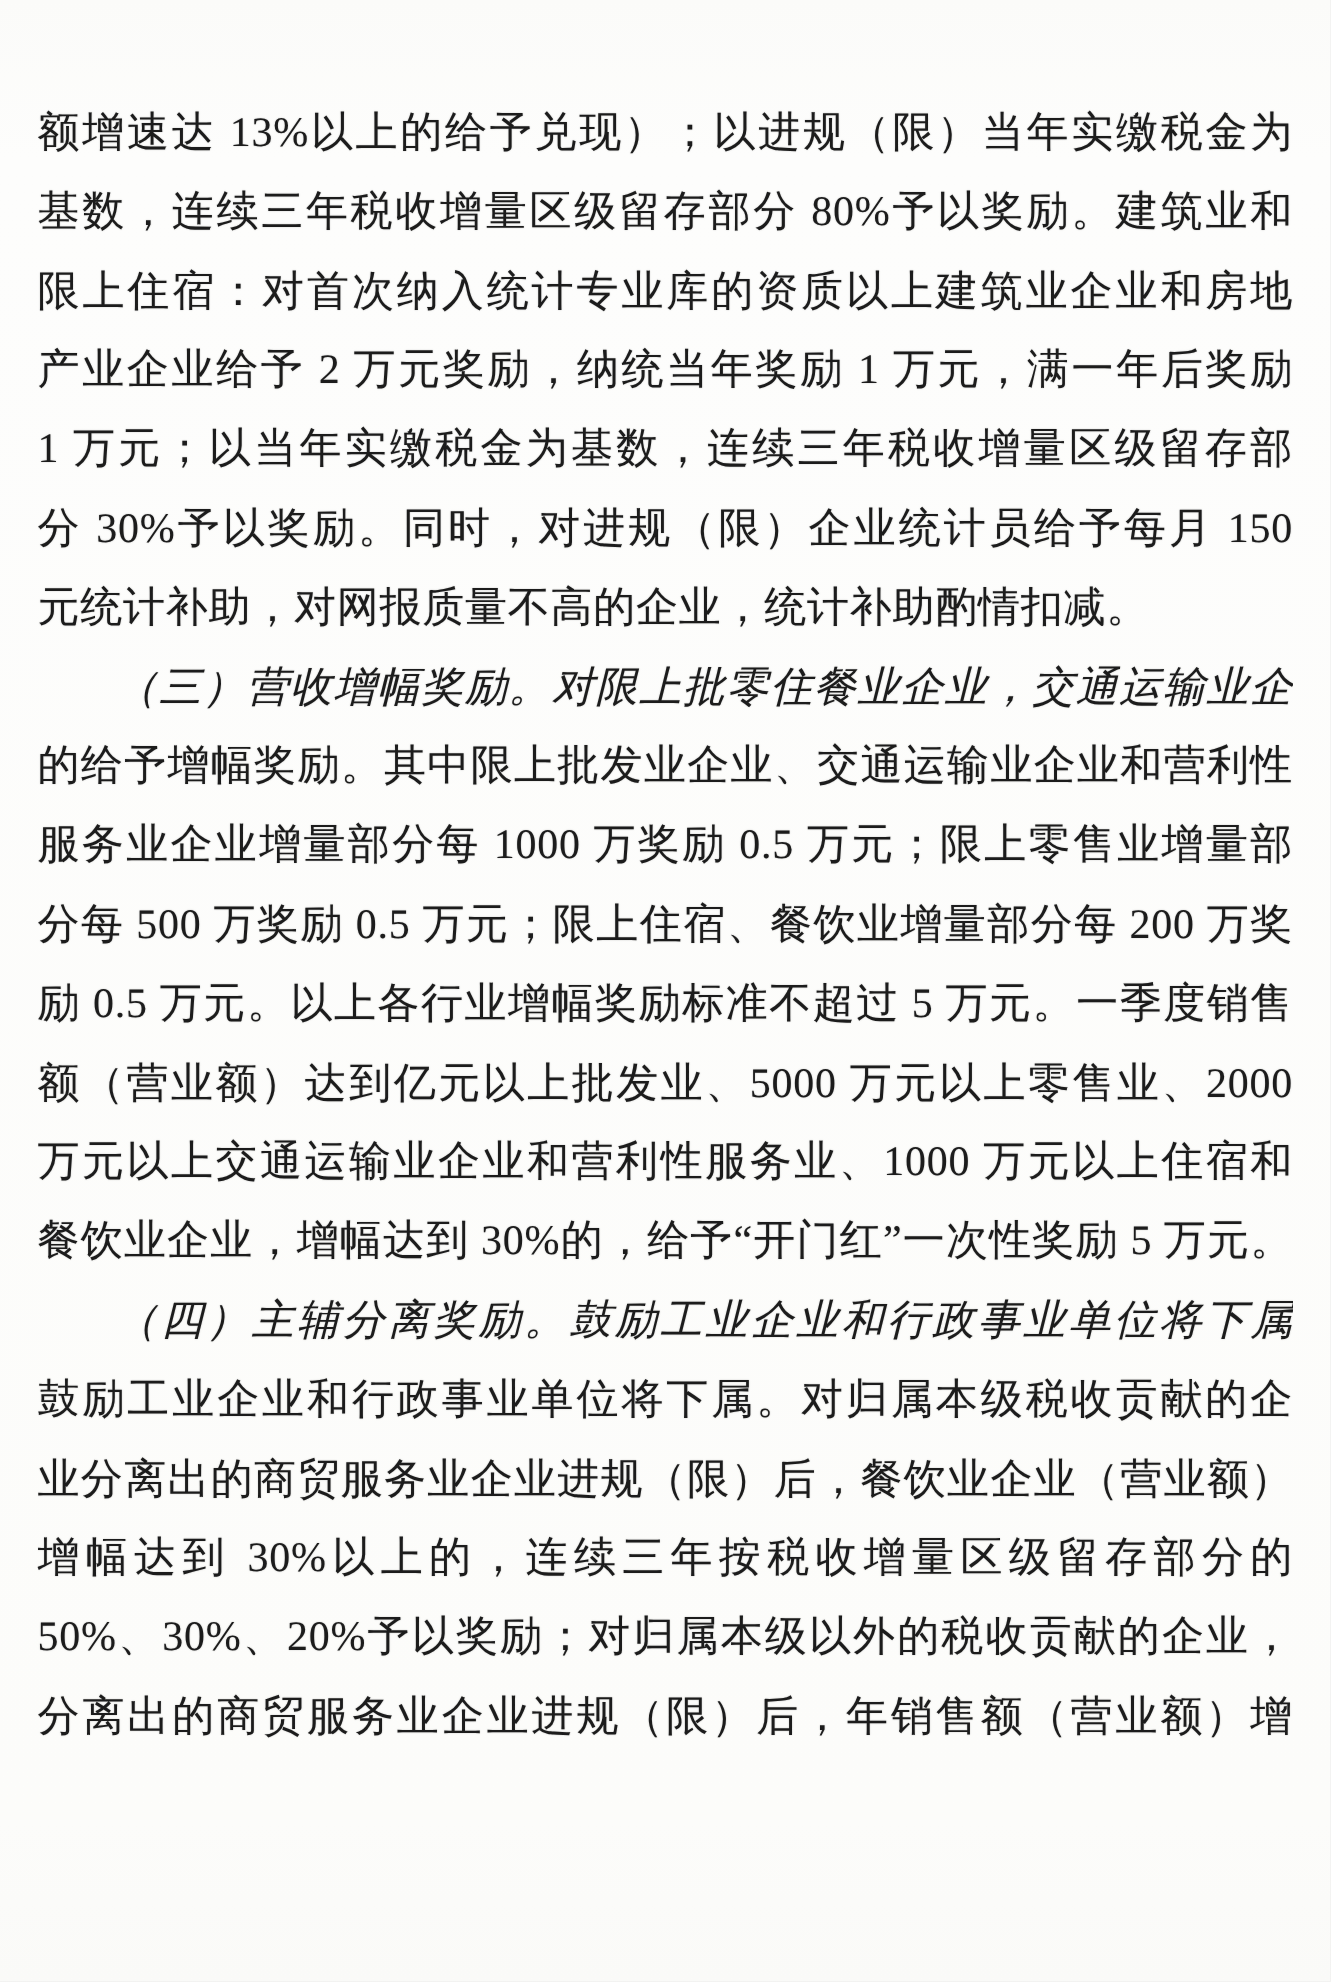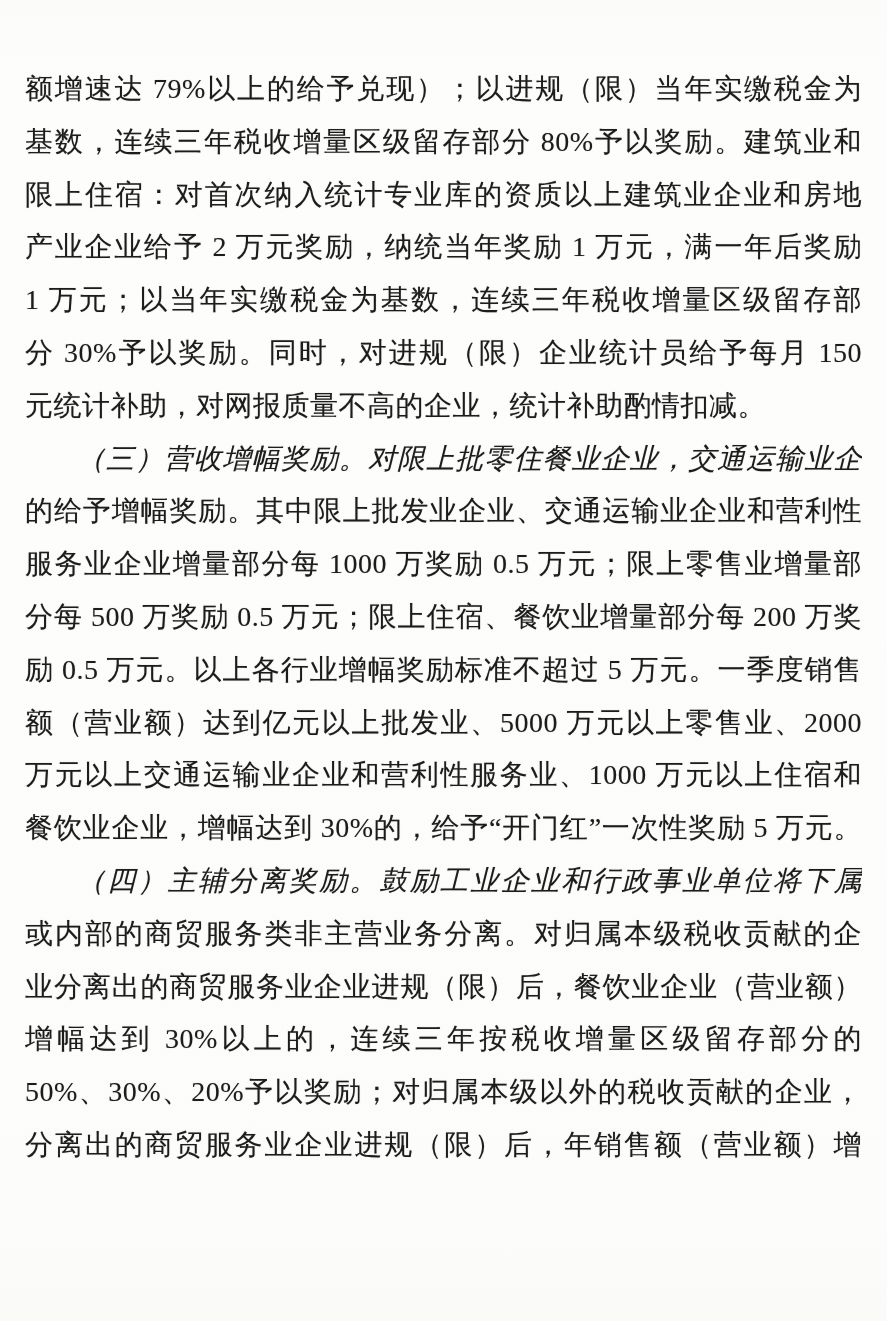--- a/index.html
+++ b/index.html
@@ -46,40 +46,40 @@
     text-indent: 52px;
     font-style: italic;
   }
 </style>
 </head>
 <body>
 
 <div class="page">
   <div class="doc-body">
       <div class="paragraph">
-        <div class="line">额增速达 79%以上的给予兑现）；以进规（限）当年实缴税金为</div>
+        <div class="line">额增速达 13%以上的给予兑现）；以进规（限）当年实缴税金为</div>
         <div class="line">基数，连续三年税收增量区级留存部分 80%予以奖励。建筑业和</div>
         <div class="line">限上住宿：对首次纳入统计专业库的资质以上建筑业企业和房地</div>
         <div class="line">产业企业给予 2 万元奖励，纳统当年奖励 1 万元，满一年后奖励</div>
         <div class="line">1 万元；以当年实缴税金为基数，连续三年税收增量区级留存部</div>
         <div class="line">分 30%予以奖励。同时，对进规（限）企业统计员给予每月 150</div>
         <div class="line no-justify">元统计补助，对网报质量不高的企业，统计补助酌情扣减。</div>
       </div>
       <div class="paragraph">
         <div class="line indent">（三）营收增幅奖励。对限上批零住餐业企业，交通运输业企</div>
         <div class="line">的给予增幅奖励。其中限上批发业企业、交通运输业企业和营利性</div>
         <div class="line">服务业企业增量部分每 1000 万奖励 0.5 万元；限上零售业增量部</div>
         <div class="line">分每 500 万奖励 0.5 万元；限上住宿、餐饮业增量部分每 200 万奖</div>
         <div class="line">励 0.5 万元。以上各行业增幅奖励标准不超过 5 万元。一季度销售</div>
         <div class="line">额（营业额）达到亿元以上批发业、5000 万元以上零售业、2000</div>
         <div class="line">万元以上交通运输业企业和营利性服务业、1000 万元以上住宿和</div>
         <div class="line">餐饮业企业，增幅达到 30%的，给予“开门红”一次性奖励 5 万元。</div>
       </div>
       <div class="paragraph">
         <div class="line indent">（四）主辅分离奖励。鼓励工业企业和行政事业单位将下属</div>
-        <div class="line">或内部的商贸服务类非主营业务分离。对归属本级税收贡献的企</div>
+        <div class="line">鼓励工业企业和行政事业单位将下属。对归属本级税收贡献的企</div>
         <div class="line">业分离出的商贸服务业企业进规（限）后，餐饮业企业（营业额）</div>
         <div class="line">增幅达到 30%以上的，连续三年按税收增量区级留存部分的</div>
         <div class="line">50%、30%、20%予以奖励；对归属本级以外的税收贡献的企业，</div>
         <div class="line">分离出的商贸服务业企业进规（限）后，年销售额（营业额）增</div>
       </div>
     </div>
 </div>
 
 </body></html>

